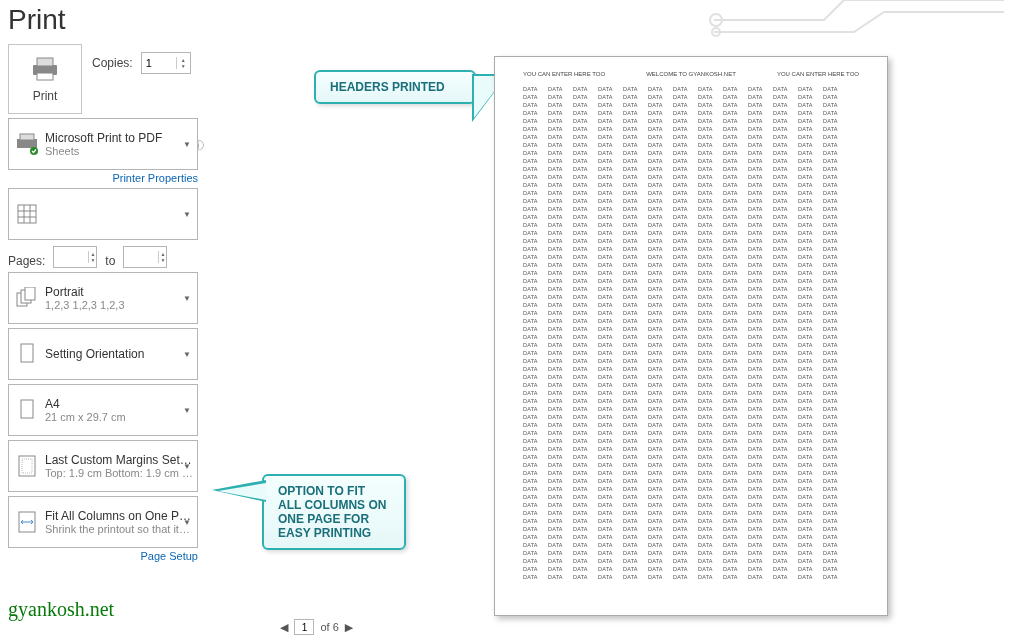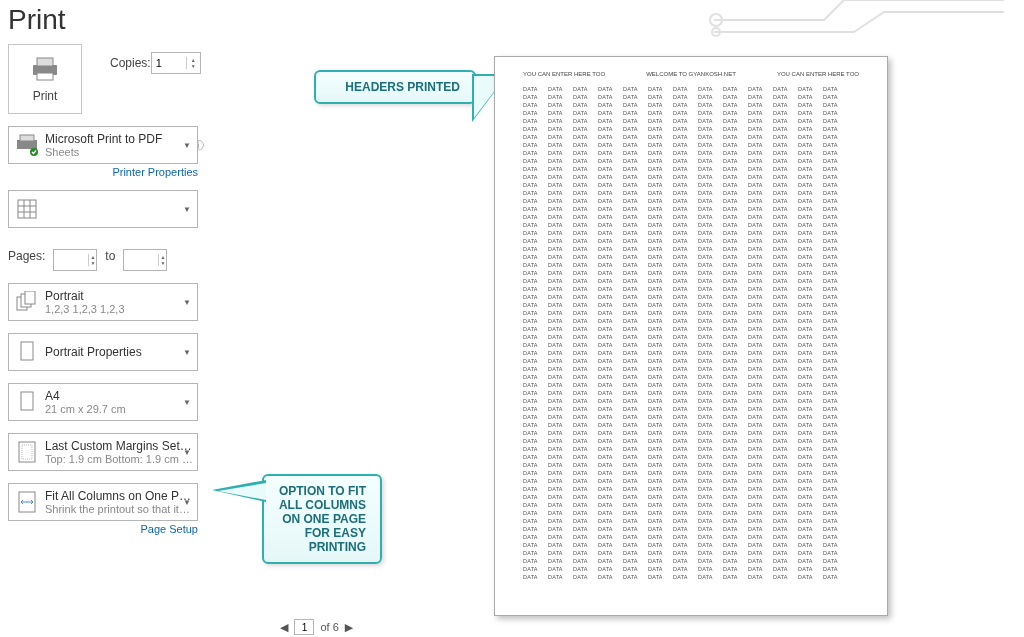--- a/index.html
+++ b/index.html
@@ -4,50 +4,50 @@
 <style>
   * { box-sizing: border-box; margin: 0; padding: 0; font-family: "Segoe UI", Arial, sans-serif; }
   body { background: #fff; width: 1024px; height: 637px; overflow: hidden; position: relative; }
   .left-panel { position: absolute; left: 8px; top: 0; width: 200px; }
   .title { font-size: 28px; font-weight: 300; color: #333; margin: 4px 0 8px 0; }
   .print-btn {
     width: 74px; height: 70px; border: 1px solid #c5c5c5; background: #fff;
     display: flex; flex-direction: column; align-items: center; justify-content: center; gap: 4px;
     font-size: 12px; color: #444; cursor: pointer;
   }
-  .copies-row { position: absolute; left: 102px; top: 52px; display: flex; align-items: center; }
+  .copies-row { position: absolute; left: 84px; top: 52px; display: flex; align-items: center; gap: 8px; }
   .copies-lbl { font-size: 12px; color: #444; }
   .spin { width: 50px; height: 22px; border: 1px solid #b5b5b5; display: flex; align-items: center; background: #fff; }
   .spin input { border: none; width: 34px; padding-left: 4px; font-size: 11px; outline: none; }
   .spin .arrows { display: flex; flex-direction: column; font-size: 5px; color: #666; line-height: 6px; border-left: 1px solid #ccc; width: 14px; align-items: center; }
   .section-head { font-size: 20px; font-weight: 300; color: #333; margin-top: 18px; margin-bottom: 2px; }
   .info-icon { position: absolute; right: 4px; top: 138px; font-size: 11px; color: #999; }
   .dd {
     width: 190px; border: 1px solid #b5b5b5; background: #fff;
-    display: flex; align-items: center; padding: 4px 4px; margin-top: 12px;
+    display: flex; align-items: center; padding: 11px 4px; margin-top: 4px;
     position: relative; cursor: pointer;
   }
   .dd .chev { position: absolute; right: 6px; top: 50%; transform: translateY(-50%); font-size: 8px; color: #666; }
   .dd .ico { width: 28px; height: 28px; display: flex; align-items: center; justify-content: center; flex-shrink: 0; }
   .dd .txt { display: flex; flex-direction: column; padding-left: 4px; min-width: 0; }
   .dd .txt .t1 { font-size: 12px; color: #333; white-space: nowrap; overflow: hidden; text-overflow: ellipsis; }
   .dd .txt .t2 { font-size: 11px; color: #888; white-space: nowrap; overflow: hidden; text-overflow: ellipsis; }
   .link { font-size: 11px; color: #0b66b3; text-align: right; width: 190px; margin-top: 2px; cursor: pointer; }
-  .pages-row { display: flex; align-items: flex-start; gap: 8px; margin-top: 21px; font-size: 12px; color: #444; }
+  .pages-row { display: flex; align-items: flex-end; gap: 8px; margin-top: 6px; font-size: 12px; color: #444; }
   .pages-row .spin { width: 44px; }
   .watermark { font-family: "Brush Script MT", cursive; font-size: 20px; color: #0a7a0a; margin-top: 36px; }
   
   .callout {
     position: absolute; border: 2px solid #2fb0b0; border-radius: 6px;
     background: linear-gradient(#f4ffff,#e6f7f8); padding: 8px 14px;
-    font-weight: bold; font-size: 12px; color: #1a6f7a; text-align: right;
+    font-weight: bold; font-size: 12px; color: #1a6f7a; text-align: left;
     box-shadow: 2px 2px 4px rgba(0,0,0,.15);
   }
   .callout1 { left: 314px; top: 70px; width: 162px; }
-  .callout2 { left: 262px; top: 474px; width: 120px; }
+  .callout2 { left: 262px; top: 474px; width: 144px; }
   .tail { position: absolute; width: 0; height: 0; }
   .tail1 { left: 472px; top: 74px;
     border-left: 36px solid #2fb0b0; border-top: 0 solid transparent; border-bottom: 48px solid transparent; }
   .tail1::after { content:""; position:absolute; left:-34px; top:2px;
     border-left: 32px solid #eafbfc; border-bottom: 42px solid transparent; }
   .tail2 { left: 212px; top: 480px;
     border-right: 54px solid #2fb0b0; border-top: 10px solid transparent; border-bottom: 12px solid transparent; }
   .tail2::after { content:""; position:absolute; left:6px; top:-7px;
     border-right: 48px solid #eafbfc; border-top: 8px solid transparent; border-bottom: 9px solid transparent; }
   
@@ -157,21 +157,21 @@
     <span class="chev">▼</span>
   </div>
 
   <div class="dd">
     <span class="ico">
       <svg width="20" height="24">
           <rect x="4" y="2" width="12" height="18" fill="#fff" stroke="#888"></rect>
         </svg>
     </span>
     <span class="txt">
-      <span class="t1">Portrait Properties</span>
+      <span class="t1">Setting Orientation</span>
     </span>
     <span class="chev">▼</span>
   </div>
 
   <div class="dd">
     <span class="ico">
       <svg width="20" height="24">
           <rect x="4" y="2" width="12" height="18" fill="#fff" stroke="#888"></rect>
         </svg>
     </span>
@@ -205,20 +205,21 @@
     </span>
     <span class="txt">
       <span class="t1">Fit All Columns on One Page</span>
       <span class="t2">Shrink the printout so that it…</span>
     </span>
     <span class="chev">▼</span>
   </div>
 
   <div class="link">Page Setup</div>
 
+  <div class="watermark">gyankosh.net</div>
 </div>
 
 <div class="callout callout1">HEADERS PRINTED</div>
 <div class="tail tail1"></div>
 <div class="callout callout2">OPTION TO FIT ALL COLUMNS ON ONE PAGE FOR EASY PRINTING</div>
 <div class="tail tail2"></div>
 
 <div class="preview">
   <div class="hdrs">
     <span>YOU CAN ENTER HERE TOO</span>

